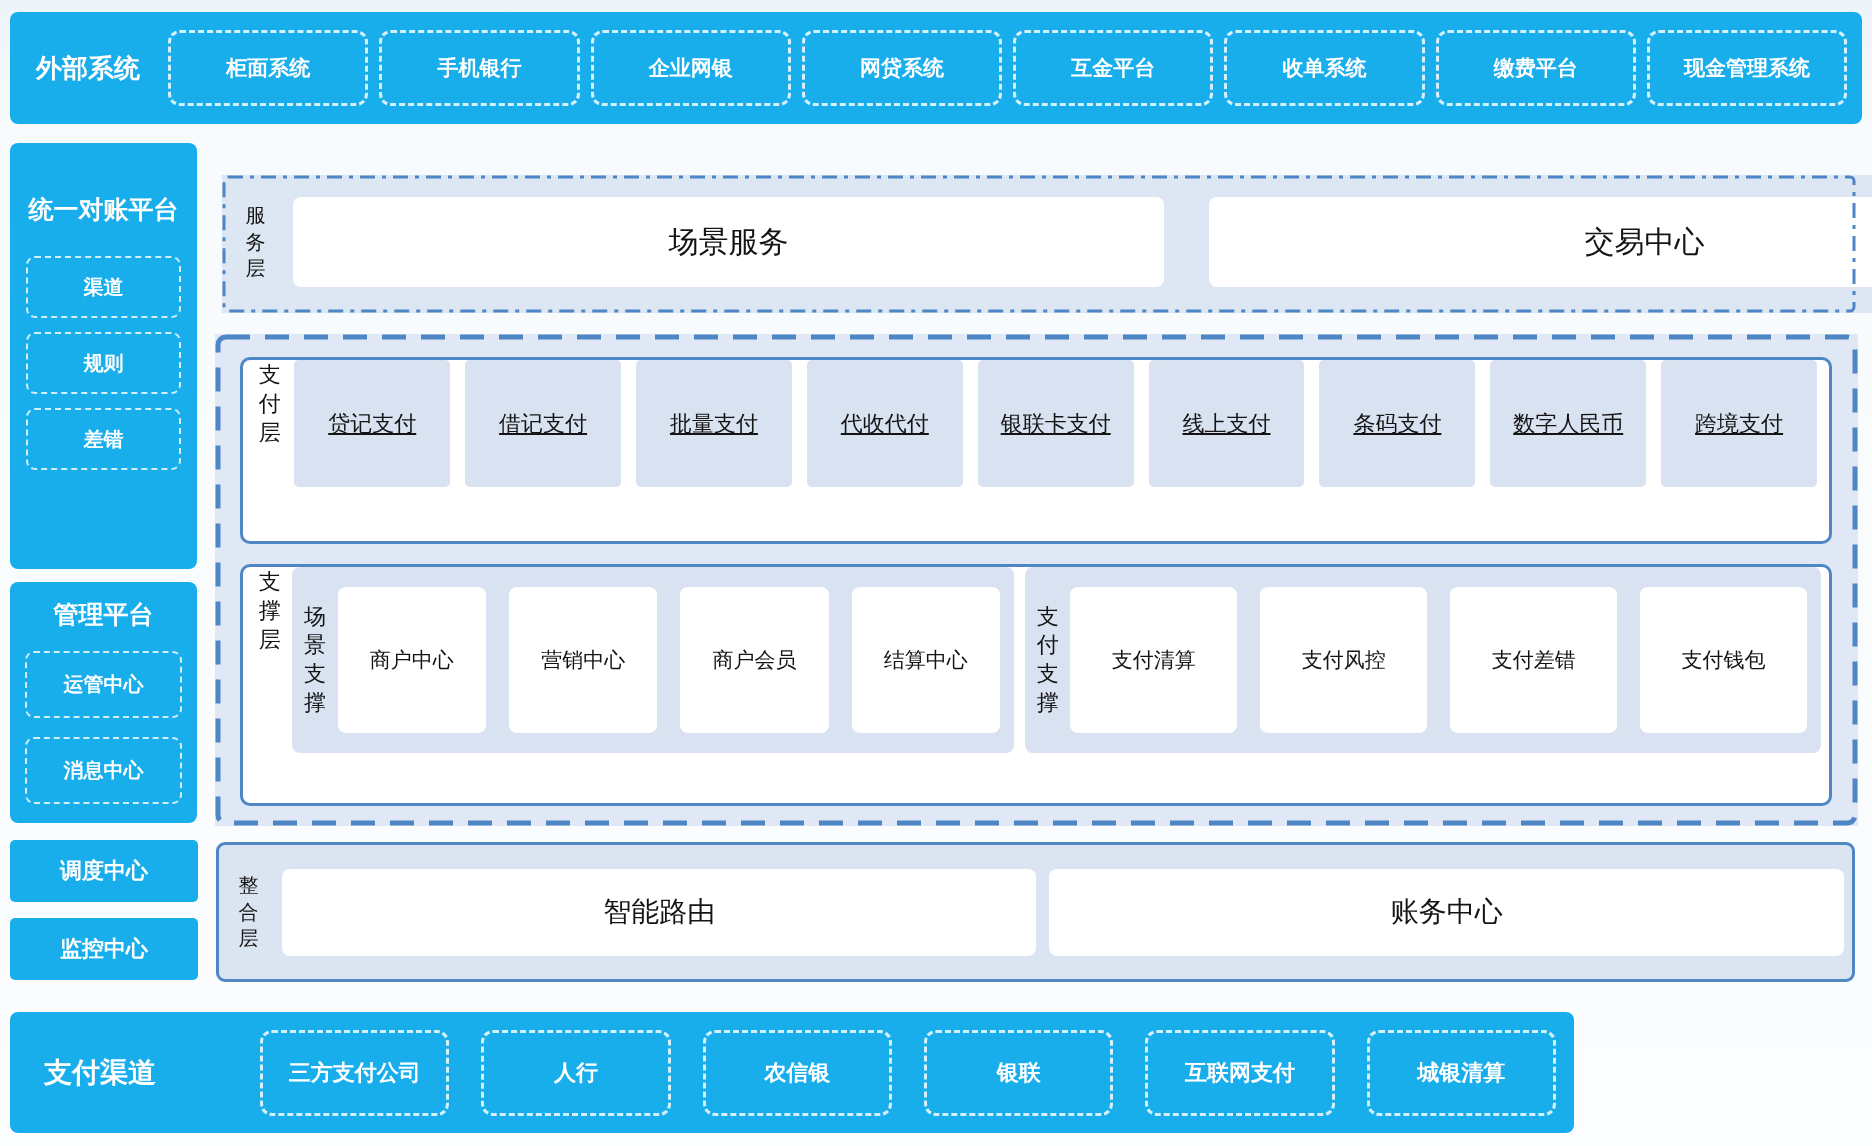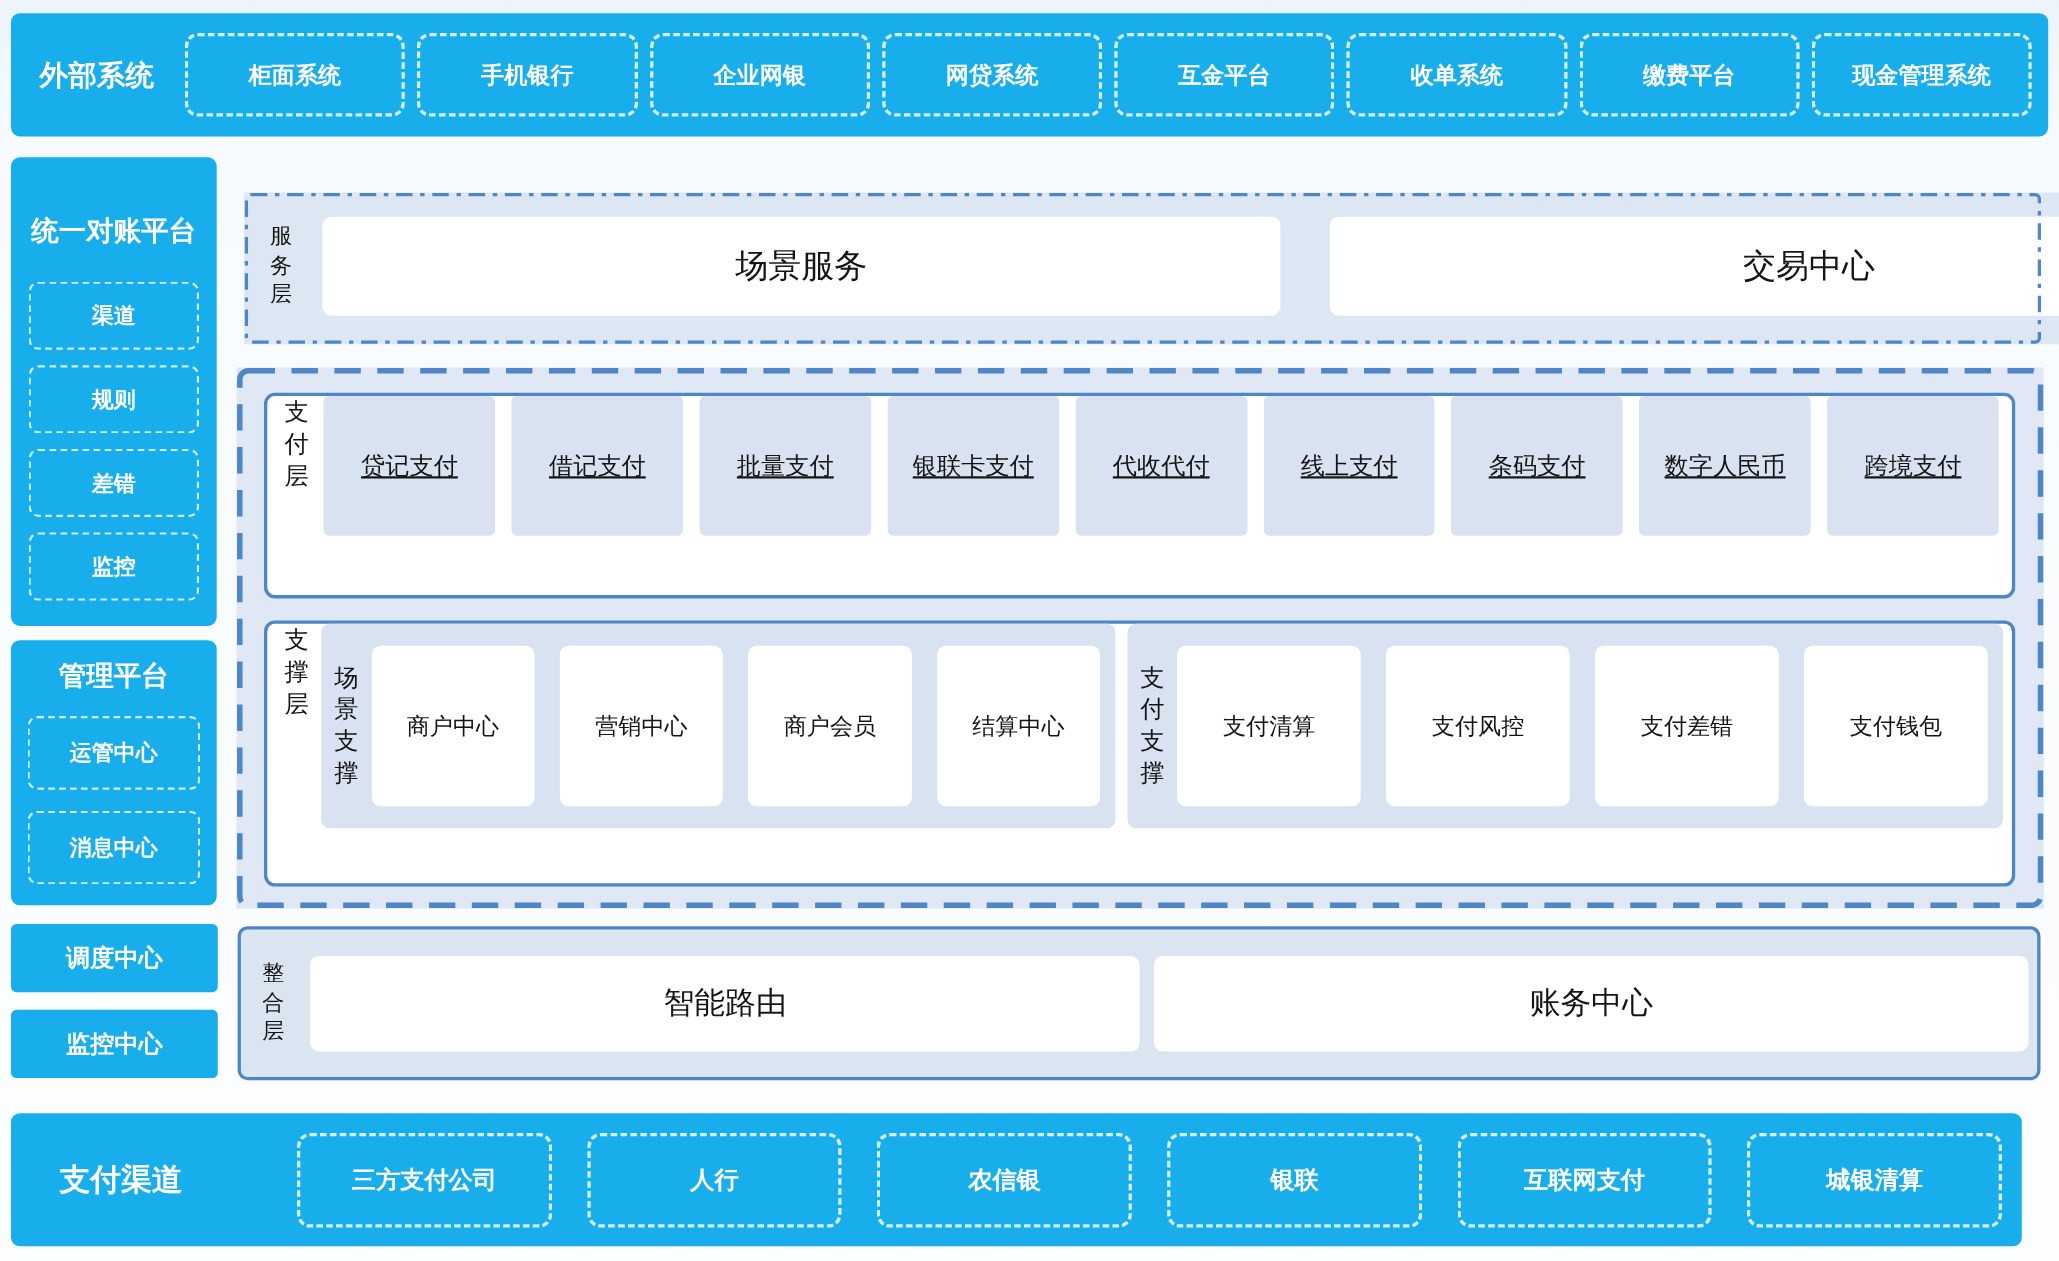--- a/index.html
+++ b/index.html
@@ -109,21 +109,21 @@
 
   #integration-layer{ left:216px; top:842px; width:1639px; height:140px;
     background:#dbe5f2; border:3px solid #4e86c6; border-radius:9px;
     display:flex; align-items:center; padding:0 8px 0 18px; }
   #integration-layer .vlabel{ margin-right:22px; font-size:20px; }
   #integration-layer .cards{ flex:1; display:flex; gap:13px; }
   #integration-layer .white-card{ height:87px; font-size:28px; }
   #integration-layer .white-card.c1{ flex:75; }
   #integration-layer .white-card.c2{ flex:79; }
 
-  #bottombar{ left:10px; top:1012px; width:1828px; height:121px;padding-left:10px; }
+  #bottombar{ left:10px; top:1012px; width:1564px; height:121px; }
   #bottombar .bar-title{ padding-left:34px; width:250px; font-size:28px; }
   #bottombar .bar-items{ gap:32px; margin-right:18px; }
   #bottombar .dash-white{ height:86px; font-size:22px; }
 </style>
 </head>
 <body>
 
 <div id="topbar" class="abs blue bar">
   <div class="bar-title">外部系统</div>
   <div class="bar-items">
@@ -137,21 +137,20 @@
     <div class="dash-white">现金管理系统</div>
   </div>
 </div>
 
 <div id="panel-recon" class="abs side-panel">
   <div class="side-title">统一对账平台</div>
   <div class="side-items">
     <div class="side-dash">渠道</div>
     <div class="side-dash">规则</div>
     <div class="side-dash">差错</div>
-    <div class="side-dash">监控</div>
   </div>
 </div>
 
 <div id="panel-mgmt" class="abs side-panel">
   <div class="side-title">管理平台</div>
   <div class="side-items">
     <div class="side-dash">运管中心</div>
     <div class="side-dash">消息中心</div>
   </div>
 </div>
@@ -174,22 +173,22 @@
   <svg class="svg-border" width="1643" height="492">
     <rect x="3" y="3" width="1637" height="486" rx="8" fill="none" stroke="#4e86c6" stroke-width="5" stroke-dasharray="24 15"></rect>
   </svg>
 
   <div id="pay-layer" class="solid-box">
     <div class="vlabel">支付层</div>
     <div class="cards">
       <div class="lite-card">贷记支付</div>
       <div class="lite-card">借记支付</div>
       <div class="lite-card">批量支付</div>
+      <div class="lite-card">代收代付</div>
       <div class="lite-card">银联卡支付</div>
-      <div class="lite-card">代收代付</div>
       <div class="lite-card">线上支付</div>
       <div class="lite-card">条码支付</div>
       <div class="lite-card">数字人民币</div>
       <div class="lite-card">跨境支付</div>
     </div>
   </div>
 
   <div id="support-layer" class="solid-box">
     <div class="vlabel">支撑层</div>
     <div class="groups">

